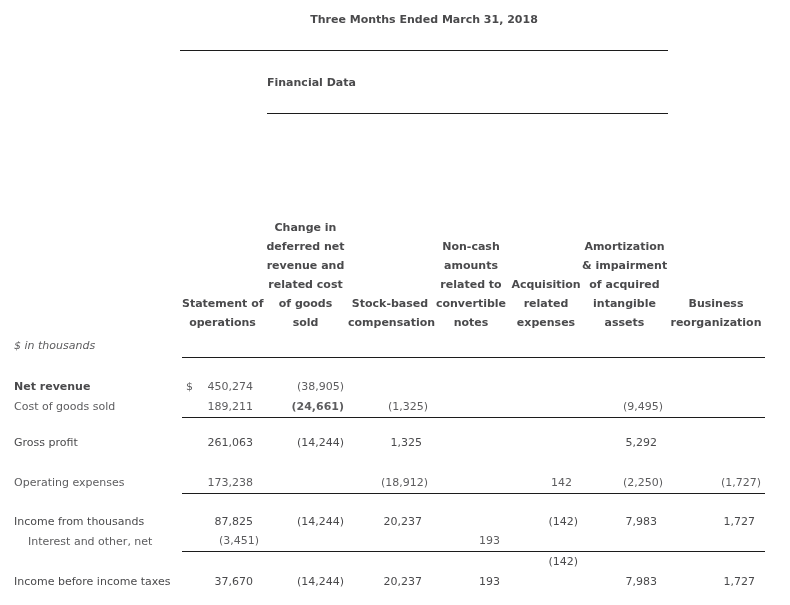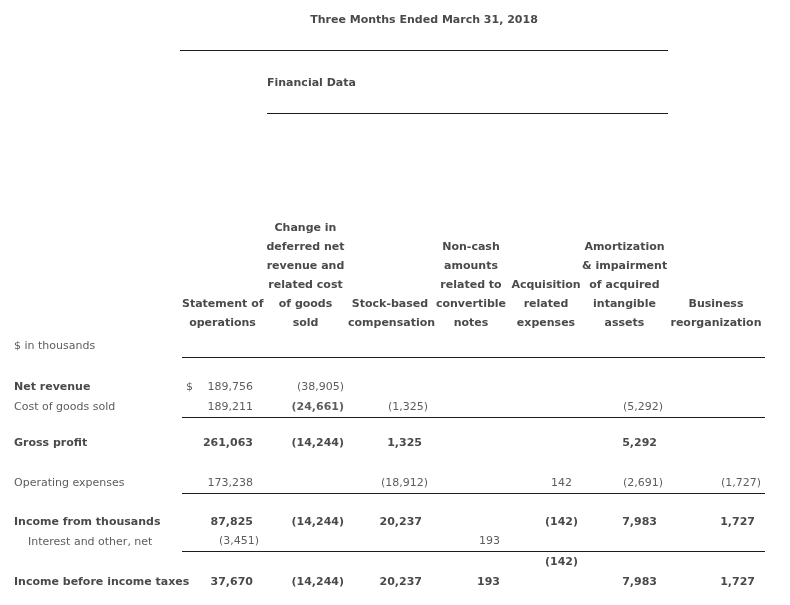--- a/index.html
+++ b/index.html
@@ -19,24 +19,24 @@
               border-collapse:collapse; table-layout:fixed; }
   th, td { font-size:11px; color:#5d5d5f; vertical-align:middle; }
   th { font-weight:bold; color:#4a4a4c; text-align:center; vertical-align:bottom;
        white-space:pre; line-height:19px; height:118px; padding:0 0 4px 0; }
   td { height:20px; line-height:14px; }
   td.lbl { text-align:left; padding-left:14px; white-space:nowrap; }
   td.num { text-align:right; padding-right:10px; position:relative; white-space:nowrap; }
   .cur { position:absolute; left:4px; top:50%; transform:translateY(-50%); }
 
   tr.units td { height:21px; vertical-align:bottom; padding-bottom:4px; }
-  tr.units td.lbl { }
+  tr.units td.lbl { font-style:italic; }
   tr.underline td.num { border-bottom:1px solid #1c1c1c;margin-top:28px; }
   tr.bold-label td.lbl { font-weight:bold; color:#4a4a4c; }
-  tr.bold-all td { font-weight:bold; color:#4a4a4c;margin-left:9px; }
+  tr.bold-all td { font-weight:normal; color:#4a4a4c;margin-left:9px; }
 
   tr.spacer td { border:none; }
   tr.sp16 td { height:16px; }
   tr.sp19 td { height:19px; }
   tr.sp20 td { height:20px; }
   tr.h19 td { height:19px;padding-left:28px; }
   tr.h21 td { height:21px; }
 </style>
 </head>
 <body>
@@ -100,37 +100,37 @@
       <td class="num"></td>
       <td class="num"></td>
     </tr>
 
     <tr class="spacer sp20">
           <td colspan="8"></td>
         </tr>
 
     <tr class="bold-label">
       <td class="lbl">Net revenue</td>
-      <td class="num"><span class="cur">$</span><span>189,756</span></td>
+      <td class="num"><span class="cur">$</span><span>450,274</span></td>
       <td class="num" style="padding-right: 4px;">(38,905)</td>
       <td class="num"></td>
       <td class="num"></td>
       <td class="num"></td>
       <td class="num"></td>
       <td class="num"></td>
     </tr>
 
     <tr class="underline">
       <td class="lbl">Cost of goods sold</td>
       <td class="num">189,211</td>
       <td class="num" style="padding-right: 4px; font-weight: bold;">(24,661)</td>
       <td class="num" style="padding-right: 4px;">(1,325)</td>
       <td class="num"></td>
       <td class="num"></td>
-      <td class="num" style="padding-right: 4px;">(5,292)</td>
+      <td class="num" style="padding-right: 4px;">(9,495)</td>
       <td class="num"></td>
     </tr>
 
     <tr class="spacer sp16">
           <td colspan="8"></td>
         </tr>
 
     <tr class="bold-all">
       <td class="lbl">Gross profit</td>
       <td class="num">261,063</td>
@@ -146,21 +146,21 @@
           <td colspan="8"></td>
         </tr>
 
     <tr class="underline">
       <td class="lbl">Operating expenses</td>
       <td class="num">173,238</td>
       <td class="num"></td>
       <td class="num" style="padding-right: 4px;">(18,912)</td>
       <td class="num"></td>
       <td class="num">142</td>
-      <td class="num" style="padding-right: 4px;">(2,691)</td>
+      <td class="num" style="padding-right: 4px;">(2,250)</td>
       <td class="num" style="padding-right: 4px;">(1,727)</td>
     </tr>
 
     <tr class="spacer sp19">
           <td colspan="8"></td>
         </tr>
 
     <tr class="bold-all">
       <td class="lbl">Income from thousands</td>
       <td class="num">87,825</td>

